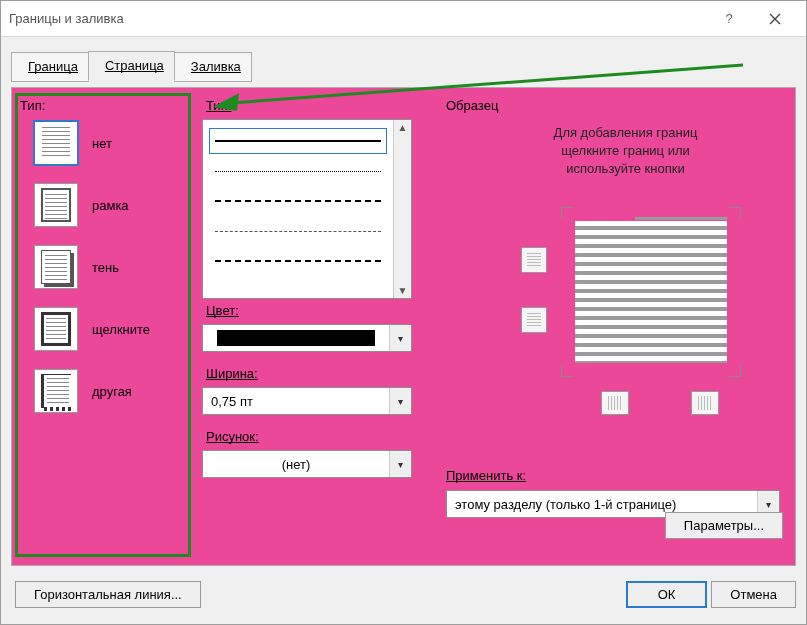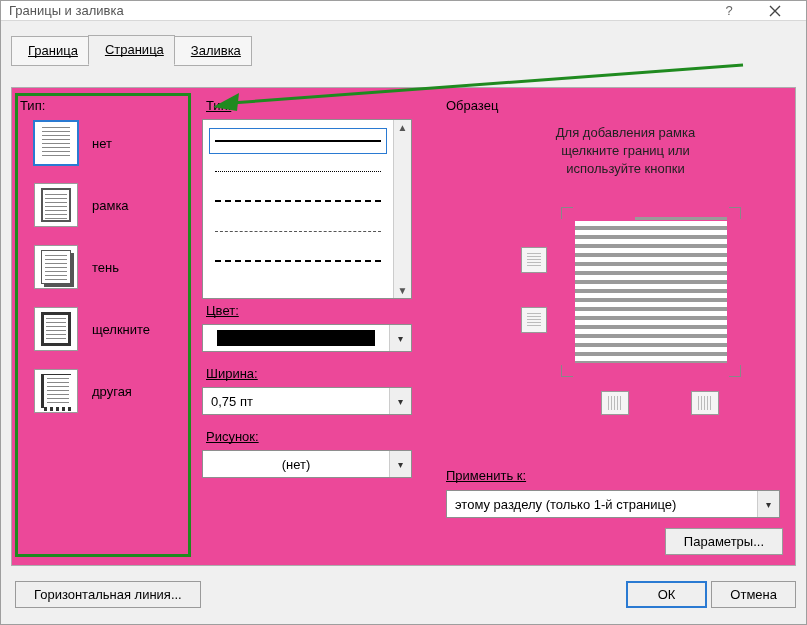--- a/index.html
+++ b/index.html
@@ -2,21 +2,21 @@
 <html><head>
 <meta charset="utf-8">
 <style>
   * { box-sizing: border-box; font-family: "Segoe UI", Tahoma, sans-serif; font-size: 13px; }
   body { margin: 0; background: #c0c0c0; }
   .dialog {
     width: 807px; height: 625px; background: #f0f0f0;
     border: 1px solid #9e9e9e; position: relative;
   }
   .titlebar {
-    height: 20px; background: #fff; border-bottom: 1px solid #d8d8d8;
+    height: 36px; background: #fff; border-bottom: 1px solid #d8d8d8;
     display: flex; align-items: center; padding: 0 8px; color: #555;
   }
   .titlebar .title { flex: 1; }
   .titlebar .tbtn { width: 46px; height: 32px; display: flex; align-items: center; justify-content: center; color: #666; }
   .tabrow { display: flex; padding: 14px 10px 0 10px; position: relative; }
   .tab {
     padding: 6px 10px 7px 16px; border: 1px solid #adadad; background: #f0f0f0;
     margin-right: -1px; cursor: default; position: relative;
   }
   .tab.active { background: #f0f0f0; border-bottom: 1px solid #f0f0f0; z-index: 2; }
@@ -96,21 +96,21 @@
   .pvside{position:absolute;width:26px;height:26px;border:1px solid #999;background:#f5f5f5;display:flex;align-items:center;justify-content:center;}
   .pvside .mini{width:14px;height:14px;background:repeating-linear-gradient(#bbb 0 1px,transparent 1px 3px);}
   .ps1{left:20px;top:40px;} .ps2{left:20px;top:100px;}
   .pvbtm{position:absolute;width:28px;height:24px;border:1px solid #999;background:#f5f5f5;display:flex;align-items:center;justify-content:center;}
   .pvbtm .mini{width:14px;height:14px;background:repeating-linear-gradient(90deg,#bbb 0 1px,transparent 1px 3px);}
   .pb1{left:100px;top:184px;} .pb2{left:190px;top:184px;}
 
   .applylbl{ position:absolute; left:4px; top:374px;}
   .applycombo{ position:absolute; left:4px; top:396px; width:334px;}
   .paramsbtn{
-    position:absolute; right:6px; top:434px; padding:4px 12px;
+    position:absolute; right:6px; top:418px; padding:4px 12px;
     border:1px solid #9a9a9a; background:#efefef;
   }
 
   .footer{
     position:absolute; left:10px; right:10px; bottom:12px; height:36px;
     display:flex; align-items:center;
   }
   .btn{
     padding:5px 18px;border:1px solid #9a9a9a;background:#efefef;cursor:default;
   }
@@ -231,21 +231,21 @@
       <div class="combo">
         <div class="cval" style="justify-content:center">(нет)</div>
         <div class="carrow">▾</div>
       </div>
     </div>
 
     <div class="col col3">
       <div class="grouplabel">Образец</div>
       <div class="preview">
         <div class="hint">
-          <span>Для добавления рамка</span><br>
+          <span>Для добавления границ</span><br>
           <span>щелкните границ или</span><br>
           <span>используйте кнопки</span>
         </div>
         <div class="pvbox">
           <div class="corner tl"></div>
             <div class="corner tr"></div>
           <div class="corner bl"></div>
             <div class="corner br"></div>
           <div class="pvpage"></div>
           <div class="pvside ps1">

